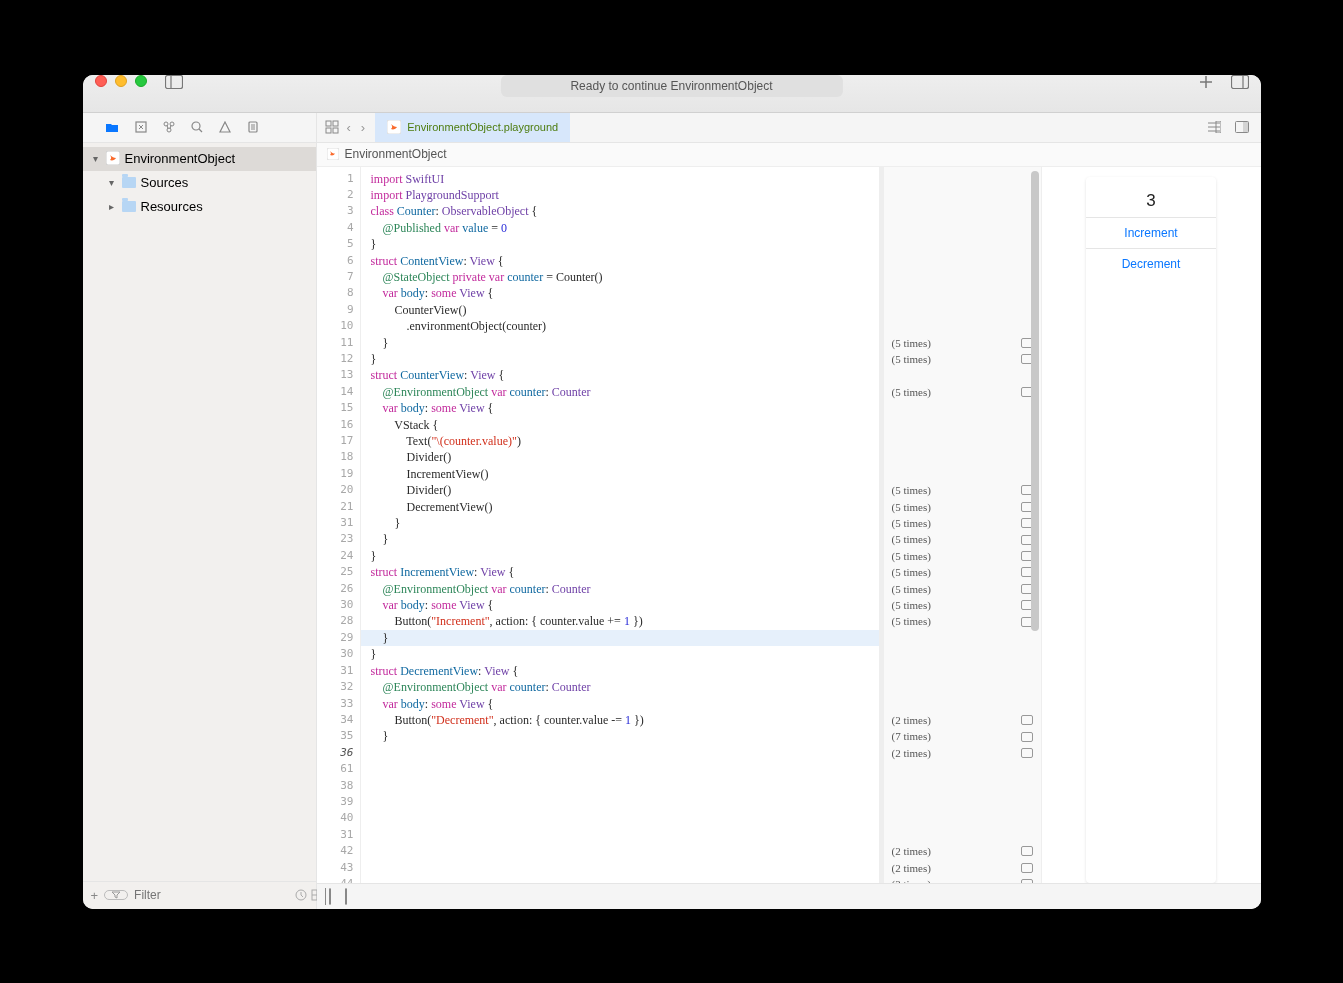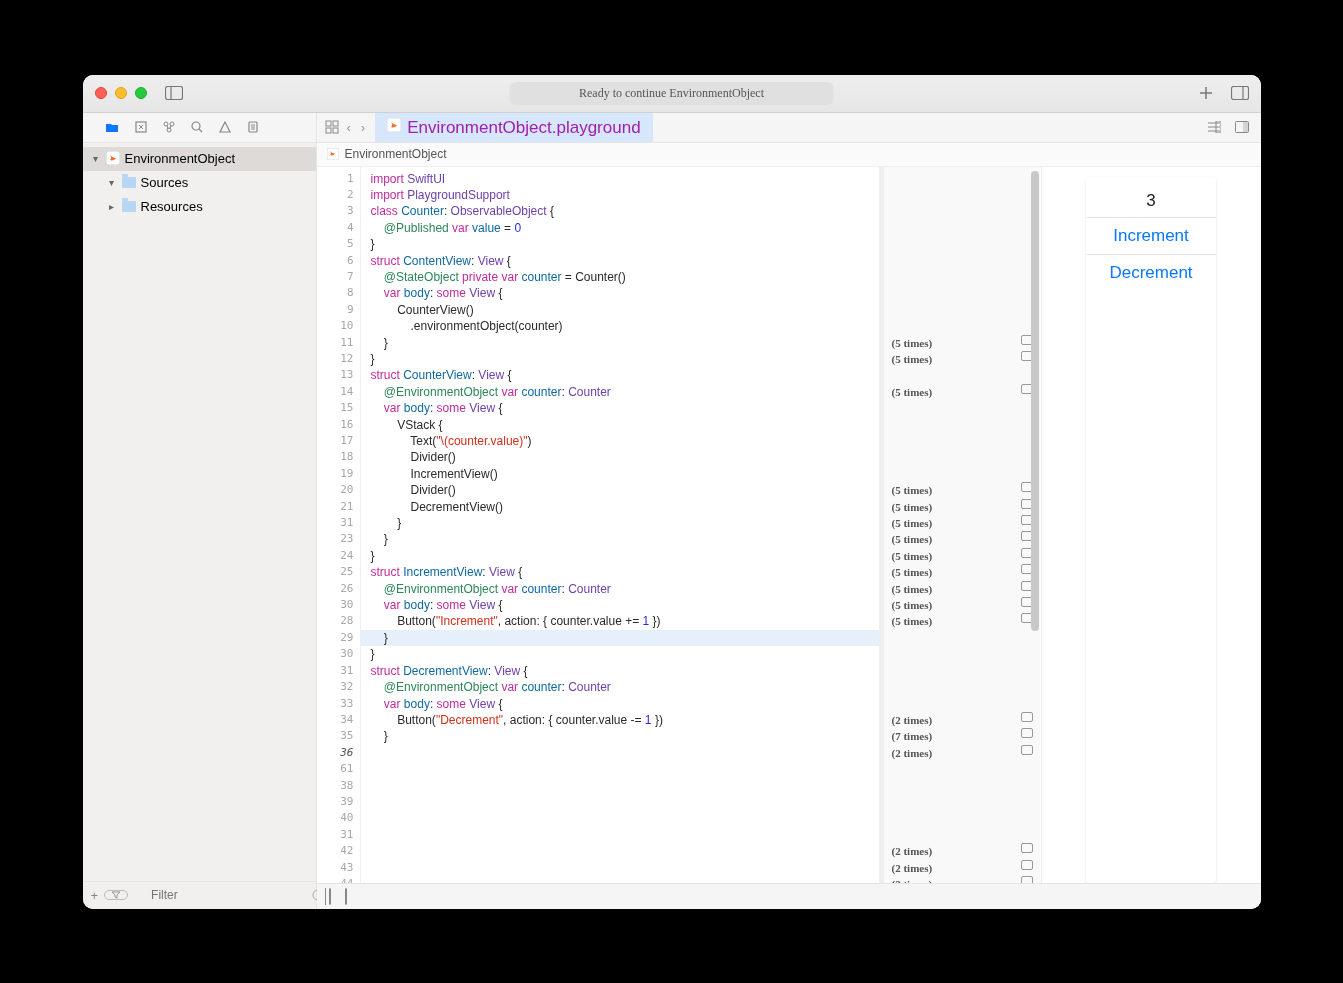--- a/index.html
+++ b/index.html
@@ -21,25 +21,24 @@
     overflow: hidden;
     display: flex;
     flex-direction: column;
     box-shadow: 0 20px 60px rgba(0,0,0,.5);
   }
   
   .titlebar {
     height: 38px;
     background: linear-gradient(#eeeeee,#e6e6e6);
     display: flex;
-    align-items: center;
+    align-items: flex-start;
     padding: 0 12px;
     border-bottom: 1px solid #d0d0d0;
     position: relative;
-    font-family: Liberation Serif, serif;
   }
   .traffic { display: flex; gap: 8px; }
   .tl { width: 12px; height: 12px; border-radius: 50%; }
   .tl.red { background:#ff5f56; border:1px solid #e0443e;}
   .tl.yellow { background:#ffbd2e; border:1px solid #dea123;}
   .tl.green { background:#27c93f; border:1px solid #1aab29;}
   .tb-btn { margin-left: 18px; color:#666; display:flex; }
   .title-status {
     position:absolute; left:50%; transform:translateX(-50%);
     background:#e0e0e0; border-radius:6px; padding:4px 70px;
@@ -57,23 +56,23 @@
     width:234px; display:flex; align-items:center; gap:16px;
     padding-left:22px; border-right:1px solid #e5e5e5;
     color:#666;
   }
   .toolbar-left .active { color:#0a77ff; }
   .toolbar-mid {
     flex:1; display:flex; align-items:center; padding-left:8px;
   }
   .nav-btns { display:flex; gap:10px; color:#999; margin-right:10px;}
   .tab {
-    display:flex; gap:6px;
+    display:flex; align-items:center; gap:6px;
     background:#d7e7fb; padding:5px 12px; height:100%;
-    color:#a21caf; font-size:17px;
+    color:#4d7c0f; font-size:11px;
   }
   .tab svg { width:14px; height:14px; }
   .toolbar-right { display:flex; align-items:center; gap:14px; padding-right:12px; color:#777;}
   
   .body { flex:1; display:flex; overflow:hidden; }
   
   .sidebar {
     width:234px; background:#f2f0ee; border-right:1px solid #e5e5e5;
     display:flex; flex-direction:column;
   }
@@ -87,76 +86,76 @@
   .tree-row .chev { width:10px; text-align:center; color:#666; font-size:10px;}
   .tree-row .fico { width:16px; height:16px; display:inline-flex; justify-content:center;}
   .folder-icon { width:14px; height:11px; background:#b7d6f4; border-radius:1px; position:relative; top:2px;}
   .folder-icon::before { content:""; position:absolute; top:-3px; left:0; width:6px; height:3px; background:#b7d6f4; border-radius:1px;}
   .sidebar-footer {
     height:28px; border-top:1px solid #e5e5e5;
     display:flex; align-items:center; gap:6px; padding:0 8px;
     color:#888;
   }
   .capsule { border:1px solid #bbb; border-radius:10px; padding:0 6px; font-size:10px; color:#888; display:flex; align-items:center; gap:2px;}
-  .sidebar-footer input { border:none; background:transparent; outline:none; flex:1; font-size:12px;margin-left:17px;}
+  .sidebar-footer input { border:none; background:transparent; outline:none; flex:1; font-size:12px;}
   .sf-icons { display:flex; gap:4px; color:#999; }
   
   .editor-area { flex:1; display:flex; flex-direction:column; }
   .breadcrumb {
     height:24px; display:flex; align-items:center; gap:6px;
     padding-left:10px; font-size:12px; color:#555;
     border-bottom:1px solid #eee; background:#fafafa;
   }
   .breadcrumb svg{width:12px;height:12px;}
   .editor-row { flex:1; display:flex; overflow:hidden;}
   .code-wrap { flex:1; display:flex; overflow:hidden; position:relative;}
   .gutter {
     width:44px; background:#fff; text-align:right;
     color:#a8a8a8; font-size:11px; padding:4px 6px 0 0;
     font-family: "SF Mono", Menlo, monospace; line-height:16.4px;
     border-right:1px solid #eee;
   }
   .gutter .cur { color:#555;font-style:italic; }
   .code {
-    flex:1; font-family:Liberation Sans, sans-serif; font-size:12px;
+    flex:1; font-family:Liberation Serif, serif; font-size:12px;
     line-height:16.4px; padding:4px 0 0 10px; white-space:pre;
     overflow:hidden; color:#2a2a2a;
   }
   .code .k { color:#c22a9c; } 
   .code .t { color:#6f41a7; } 
   .code .at { color:#2d8659; } 
   .code .n { color:#0f68a0; } 
   .code .s { color:#d12f1b; } 
   .code .num { color:#272ad8; } 
   .code .cur-line { background:#e6f0fb; display:block; margin-left:-10px; padding-left:10px;}
   .results {
     width:162px; background:#f9f9f9; border-left:5px solid #eee;
     font-size:11px; color:#555; line-height:16.4px; padding:4px 8px 0 8px;
     font-family:-apple-system; overflow:hidden; position:relative;
   }
-  .results .r { display:flex; justify-content:space-between; font-weight:bold;}
+  .results .r { display:flex; justify-content:space-between; align-items:center;}
   .ql { width:12px; height:10px; border:1px solid #999; border-radius:2px;}
   .scrollbar {
     position:absolute; right:0; top:0; width:15px; bottom:0;
     background:transparent;
   }
   .scroll-thumb { position:absolute; right:2px; top:4px; width:8px; height:460px; background:#c8c8c8; border-radius:4px;}
   
   .canvas {
     width:220px; background:#fff; border-left:1px solid #eee;
     display:flex; justify-content:center; padding-top:10px;
   }
   .preview {
     width:130px; background:#fff; border-radius:4px;
     padding:8px 0; text-align:center;
     box-shadow:0 1px 3px rgba(0,0,0,.12);
   }
   .preview .val { font-size:17px; color:#222; padding:6px 0;}
   .preview hr { border:none; border-top:1px solid #e5e5e5;}
-  .preview .btn { color:#0a77ff; font-size:17px; padding:8px 0;}
+  .preview .btn { color:#0a77ff; font-size:12px; padding:8px 0;}
   
   .debugbar {
     height:26px; border-top:1px solid #e5e5e5; background:#f5f5f5;
     display:flex; align-items:center; gap:14px; padding-left:12px; color:#777;
   }
   .sq { width:12px; height:12px; border:1.5px solid #888; border-radius:2px;}
   .sq2 { width:14px; height:10px; border:1.5px solid #888; border-radius:2px; position:relative;}
   .sq2::after{content:"";position:absolute;right:-1px;top:-1px;bottom:-1px;width:5px;border-left:1.5px solid #888;}
   svg { display:block; }
 </style>

